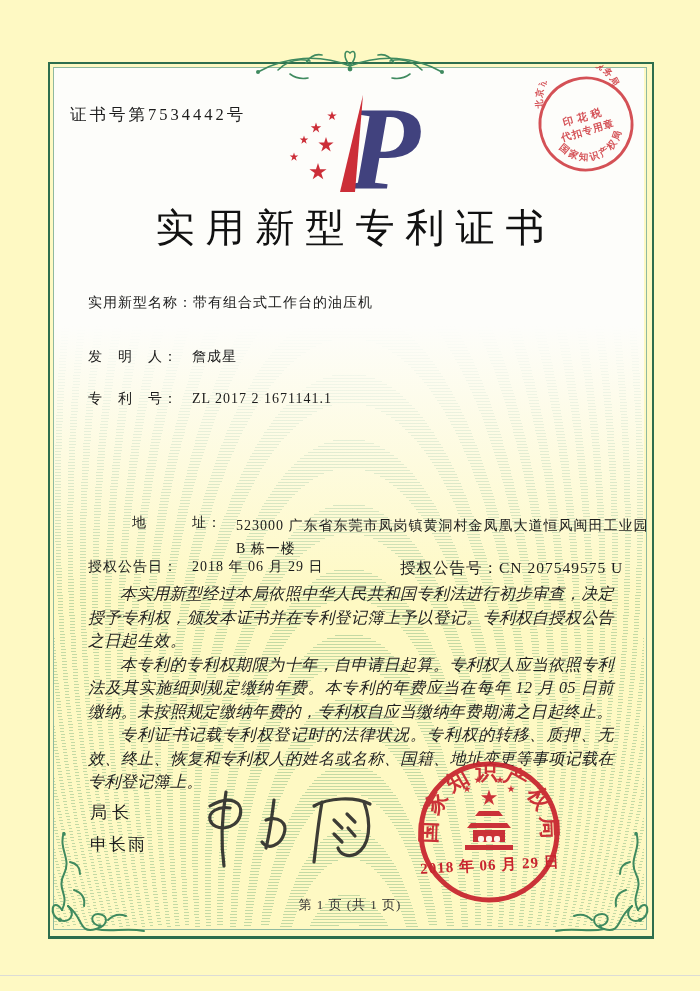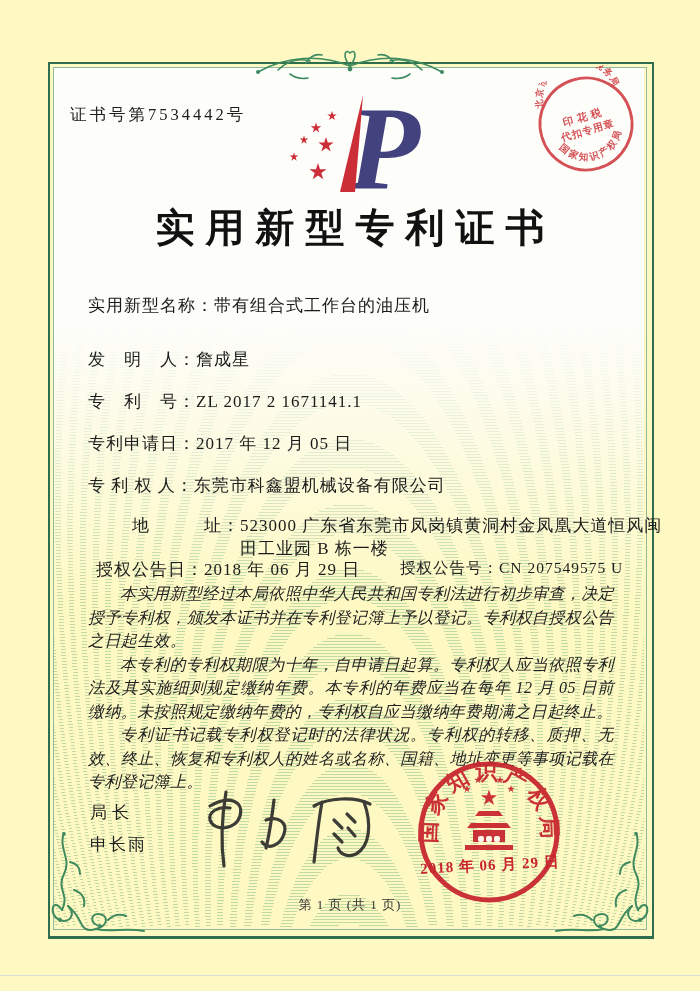--- a/index.html
+++ b/index.html
@@ -19,33 +19,33 @@
     background:repeating-radial-gradient(1100px 500px at 50% 138%,
       rgba(70,150,100,.32) 0 1px, rgba(70,150,100,0) 1px 6.5px);}
   .guilloche::after{content:"";position:absolute;inset:0;
     background:linear-gradient(180deg,#fdfdfa 0%,#fdfdfa 30%,rgba(253,253,250,0) 62%);}
   .scan-line{position:absolute;left:0;top:975px;width:100%;height:1px;background:#dcdcd6;z-index:0;}
 
   .content{position:absolute;inset:0;z-index:2;}
 
   .cert-no{position:absolute;left:70px;top:104px;font-size:16.5px;letter-spacing:3px;}
   .title{position:absolute;left:0;top:201px;width:100%;text-align:center;
-    font-size:39px;font-weight:700;letter-spacing:11px;text-indent:11px;color:#111;}
-
-  .row{position:absolute;left:88px;font-size:17px;letter-spacing:1px;white-space:nowrap;color:#1b1b1b;}
+    font-size:39px;font-weight:400;letter-spacing:11px;text-indent:11px;color:#111;}
+
+  .row{position:absolute;left:88px;font-size:14px;letter-spacing:1px;white-space:nowrap;color:#1b1b1b;}
   .row .lab{display:inline-block;min-width:104px;}
   .row-name{top:294px;}
   .row-inventor{top:348px;}
   .row-patno{top:390px;}
   .row-filing{top:432px;}
   .row-patentee{top:474px;}
   .row-address{top:514px;white-space:normal;margin-left:44px;}
   .row-address .lab{vertical-align:top;}
   .row-address .val{display:inline-block;width:424px;line-height:23px;}
-  .row-grant{top:558px;margin-left:8px;}
+  .row-grant{top:558px;}
   .grant-no{position:absolute;left:400px;top:558px;font-size:15.5px;letter-spacing:1px;white-space:nowrap;text-align:center;}
 
   .body-text{position:absolute;left:88px;top:582px;width:526px;
     font-size:16px;line-height:23.5px;font-style:italic;letter-spacing:.4px;
     text-align:justify;color:#222;}
   .body-text p{margin:0;text-indent:2em;}
 
   .director-title{position:absolute;left:90px;top:801px;font-size:17px;letter-spacing:5px;
     font-family:"Liberation Sans","DejaVu Sans",sans-serif;color:#222;}
   .director-name{position:absolute;left:90px;top:833px;font-size:17px;letter-spacing:2px;
@@ -167,26 +167,20 @@
     <div class="title">实用新型专利证书</div>
 
     <div class="row row-name">
       <span class="lab">实用新型名称：</span><span class="val">带有组合式工作台的油压机</span>
     </div>
     <div class="row row-inventor">
       <span class="lab">发　明　人：</span><span class="val">詹成星</span>
     </div>
     <div class="row row-patno">
       <span class="lab">专　利　号：</span><span class="val">ZL 2017 2 1671141.1</span>
-    </div>
-    <div class="row row-filing">
-      <span class="lab">专利申请日：</span><span class="val">2017 年 12 月 05 日</span>
-    </div>
-    <div class="row row-patentee">
-      <span class="lab">专 利 权 人：</span><span class="val">东莞市科鑫盟机械设备有限公司</span>
     </div>
     <div class="row row-address">
       <span class="lab">地　　　址：</span><span class="val">523000 广东省东莞市凤岗镇黄洞村金凤凰大道恒风闽田工业园 B 栋一楼</span>
     </div>
     <div class="row row-grant">
       <span class="lab">授权公告日：</span><span class="val">2018 年 06 月 29 日</span>
     </div>
     <div class="grant-no">
       <span class="lab">授权公告号：</span><span class="val">CN 207549575 U</span>
     </div>

